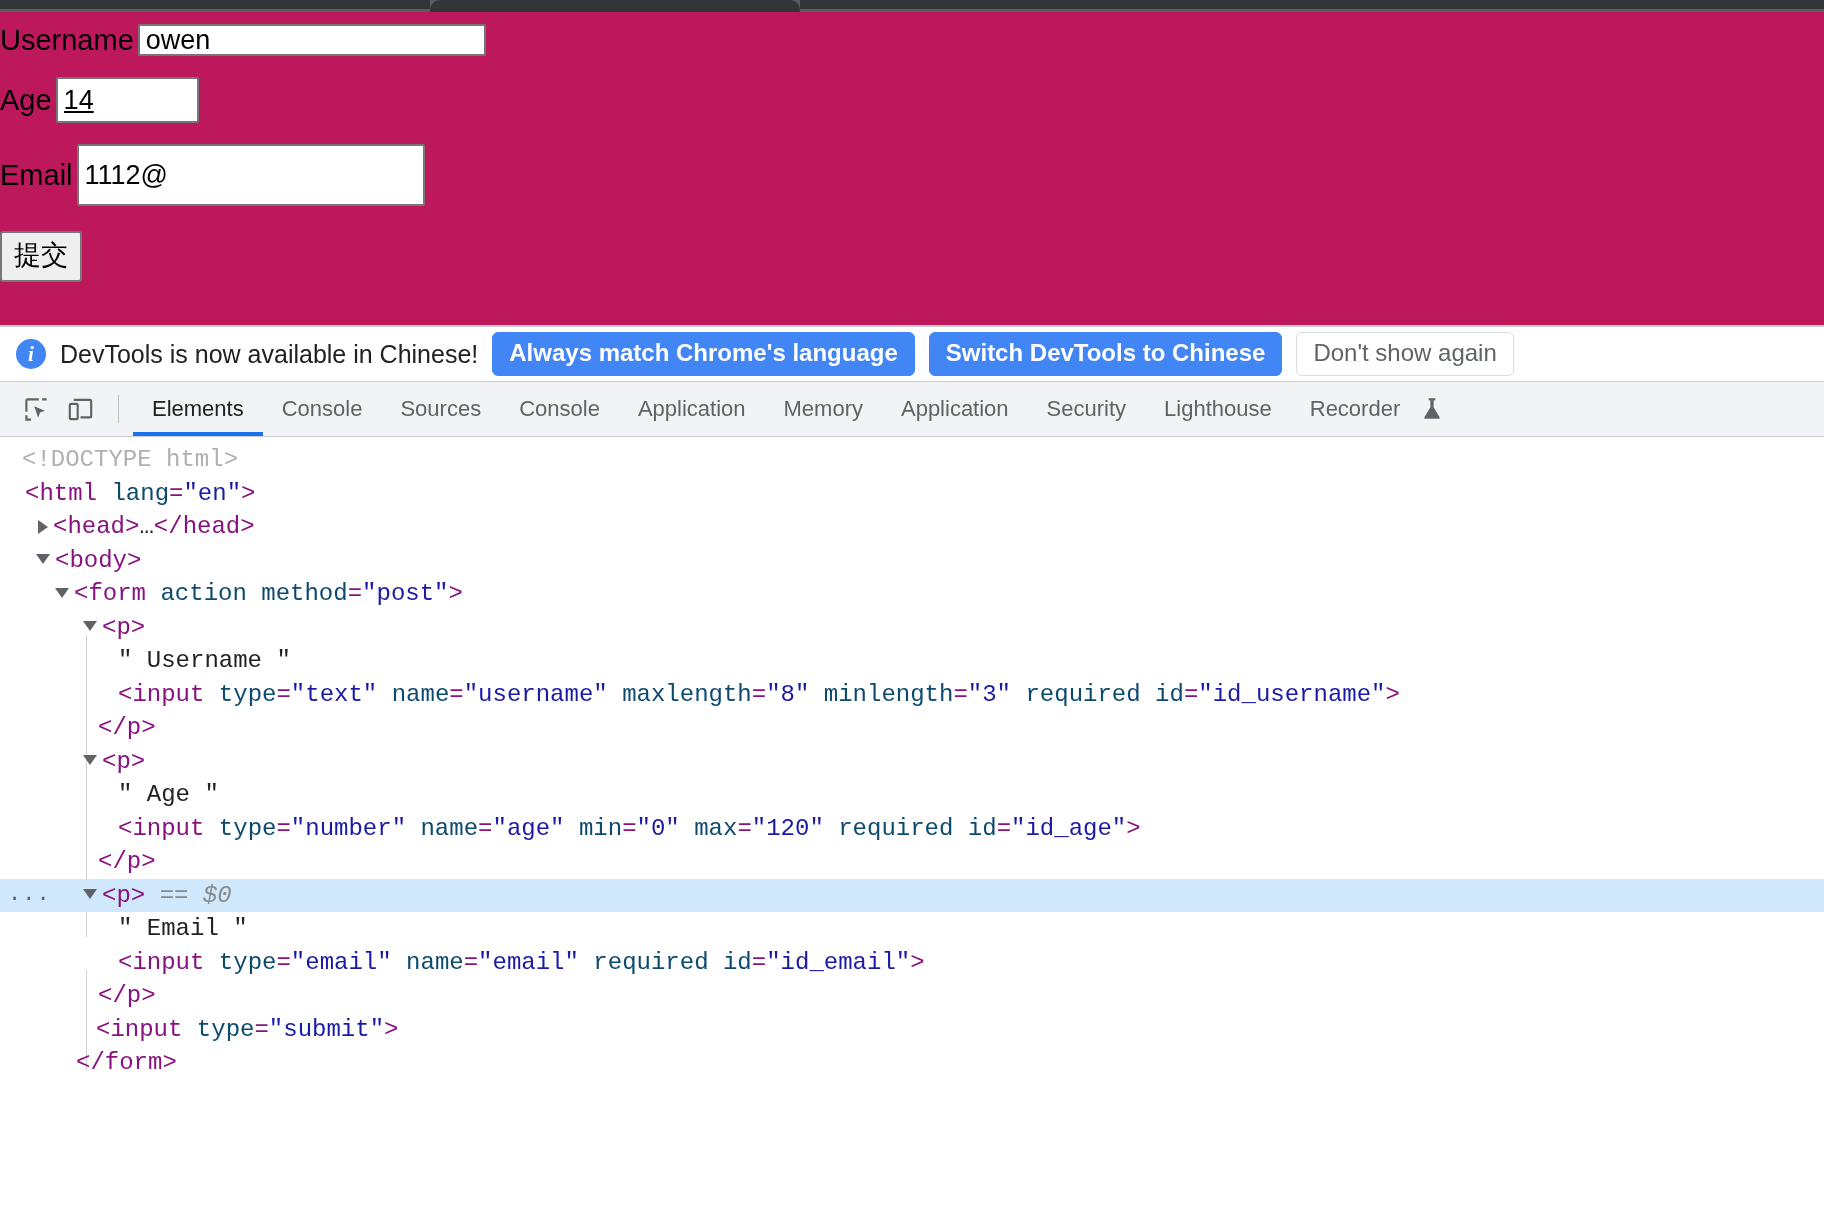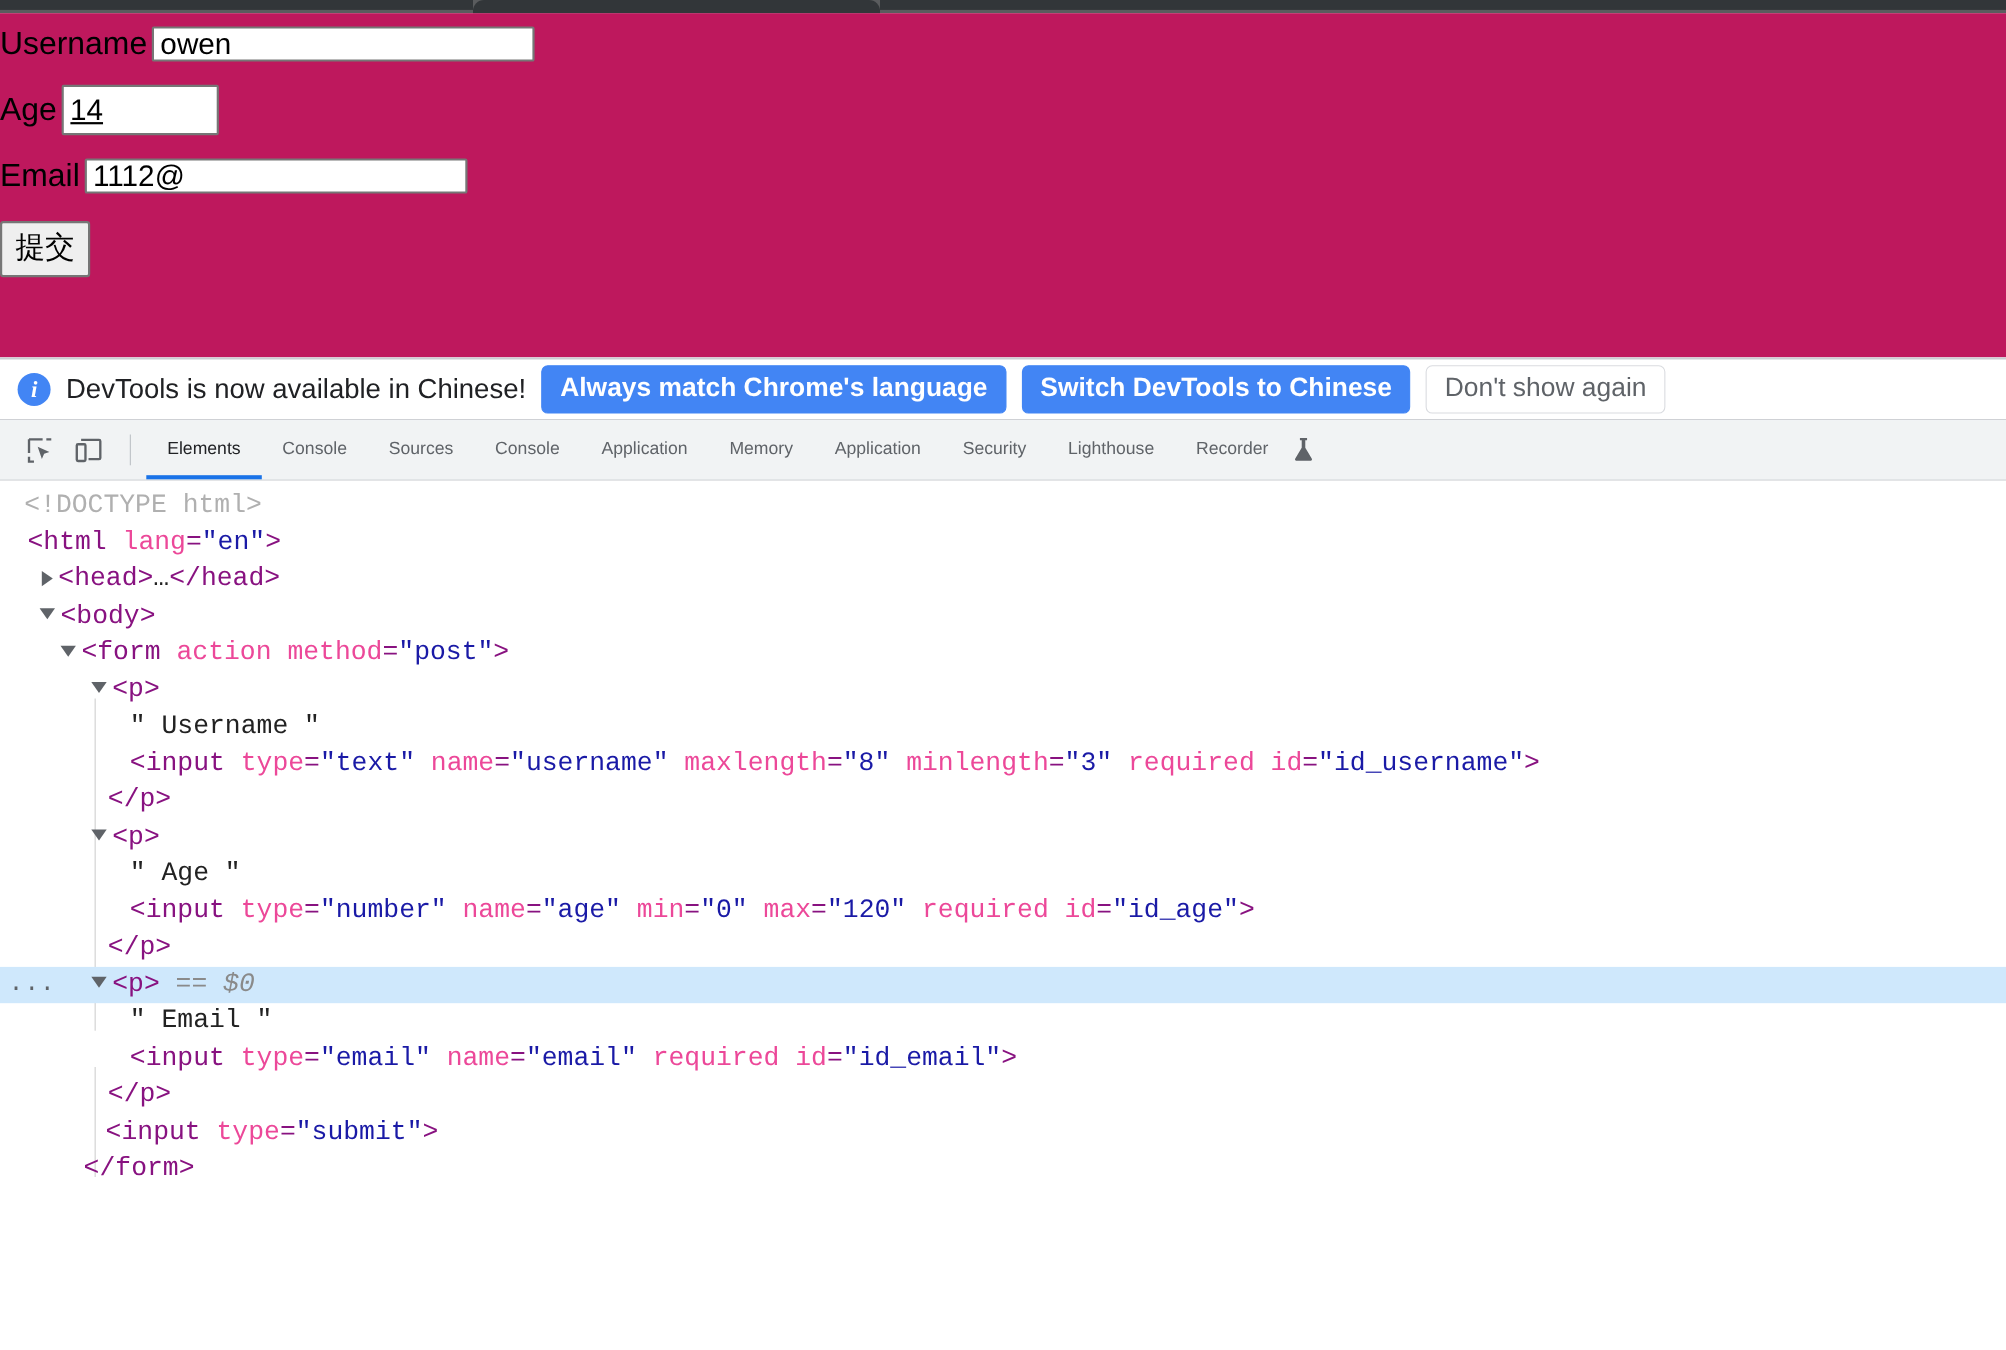--- a/index.html
+++ b/index.html
@@ -61,21 +61,21 @@
     font-size: 27px;
     color: #000;
     background: #fff;
     border: 2px solid #767676;
     border-radius: 2px;
     padding: 2px 6px;
     outline: none;
   }
   .input-username { width: 348px; height: 32px; margin-left: 4px; }
   .input-age      { width: 143px; height: 46px; margin-left: 4px; text-decoration: underline; }
-  .input-email    { width: 348px; height: 32px; margin-left: 4px; }
+  .input-email    { width: 348px; height: 62px; margin-left: 4px; }
 
   .submit-btn {
     font-family: "Liberation Sans", sans-serif;
     font-size: 27px;
     color: #000;
     background: #efefef;
     border: 2px solid #767676;
     border-radius: 3px;
     padding: 4px 12px 7px;
     cursor: default;
@@ -156,21 +156,21 @@
   .tool-btn:first-child { margin-left: 14px; }
   .tool-sep {
     width: 1px; height: 28px;
     background: #bdc1c6;
     align-self: center;
     margin: 0 14px 0 16px;
   }
   .tab {
     display: flex; align-items: center;
     padding: 0 19px;
-    font-size: 16px;
+    font-size: 22px;
     color: #5f6368;
     white-space: nowrap;
     cursor: default;
     position: relative;
   }
   .tab.active {
     color: #202124;
   }
   .tab.active::after {
     content: "";
@@ -233,21 +233,21 @@
     margin-bottom: 2px;
   }
   .guide {
     position: absolute;
     width: 1px;
     background: #cfcfcf;
   }
   
   .tok-doctype { color: #b0b0b0; }
   .tok-tag     { color: #881280; }
-  .tok-attr    { color: #ec4899; margin-top: 48px; }
+  .tok-attr    { color: #0c4a6e; margin-top: 48px; }
   .tok-val     { color: #1a1aa6; }
   .tok-text    { color: #222222; }
   .tok-dollar  { color: #8a8a8a; font-style: italic; }
 </style>
 </head>
 <body>
 
 <div class="chrome-strip">
   <div class="strip-dark-left"></div>
   <div class="tab-shape"></div>

